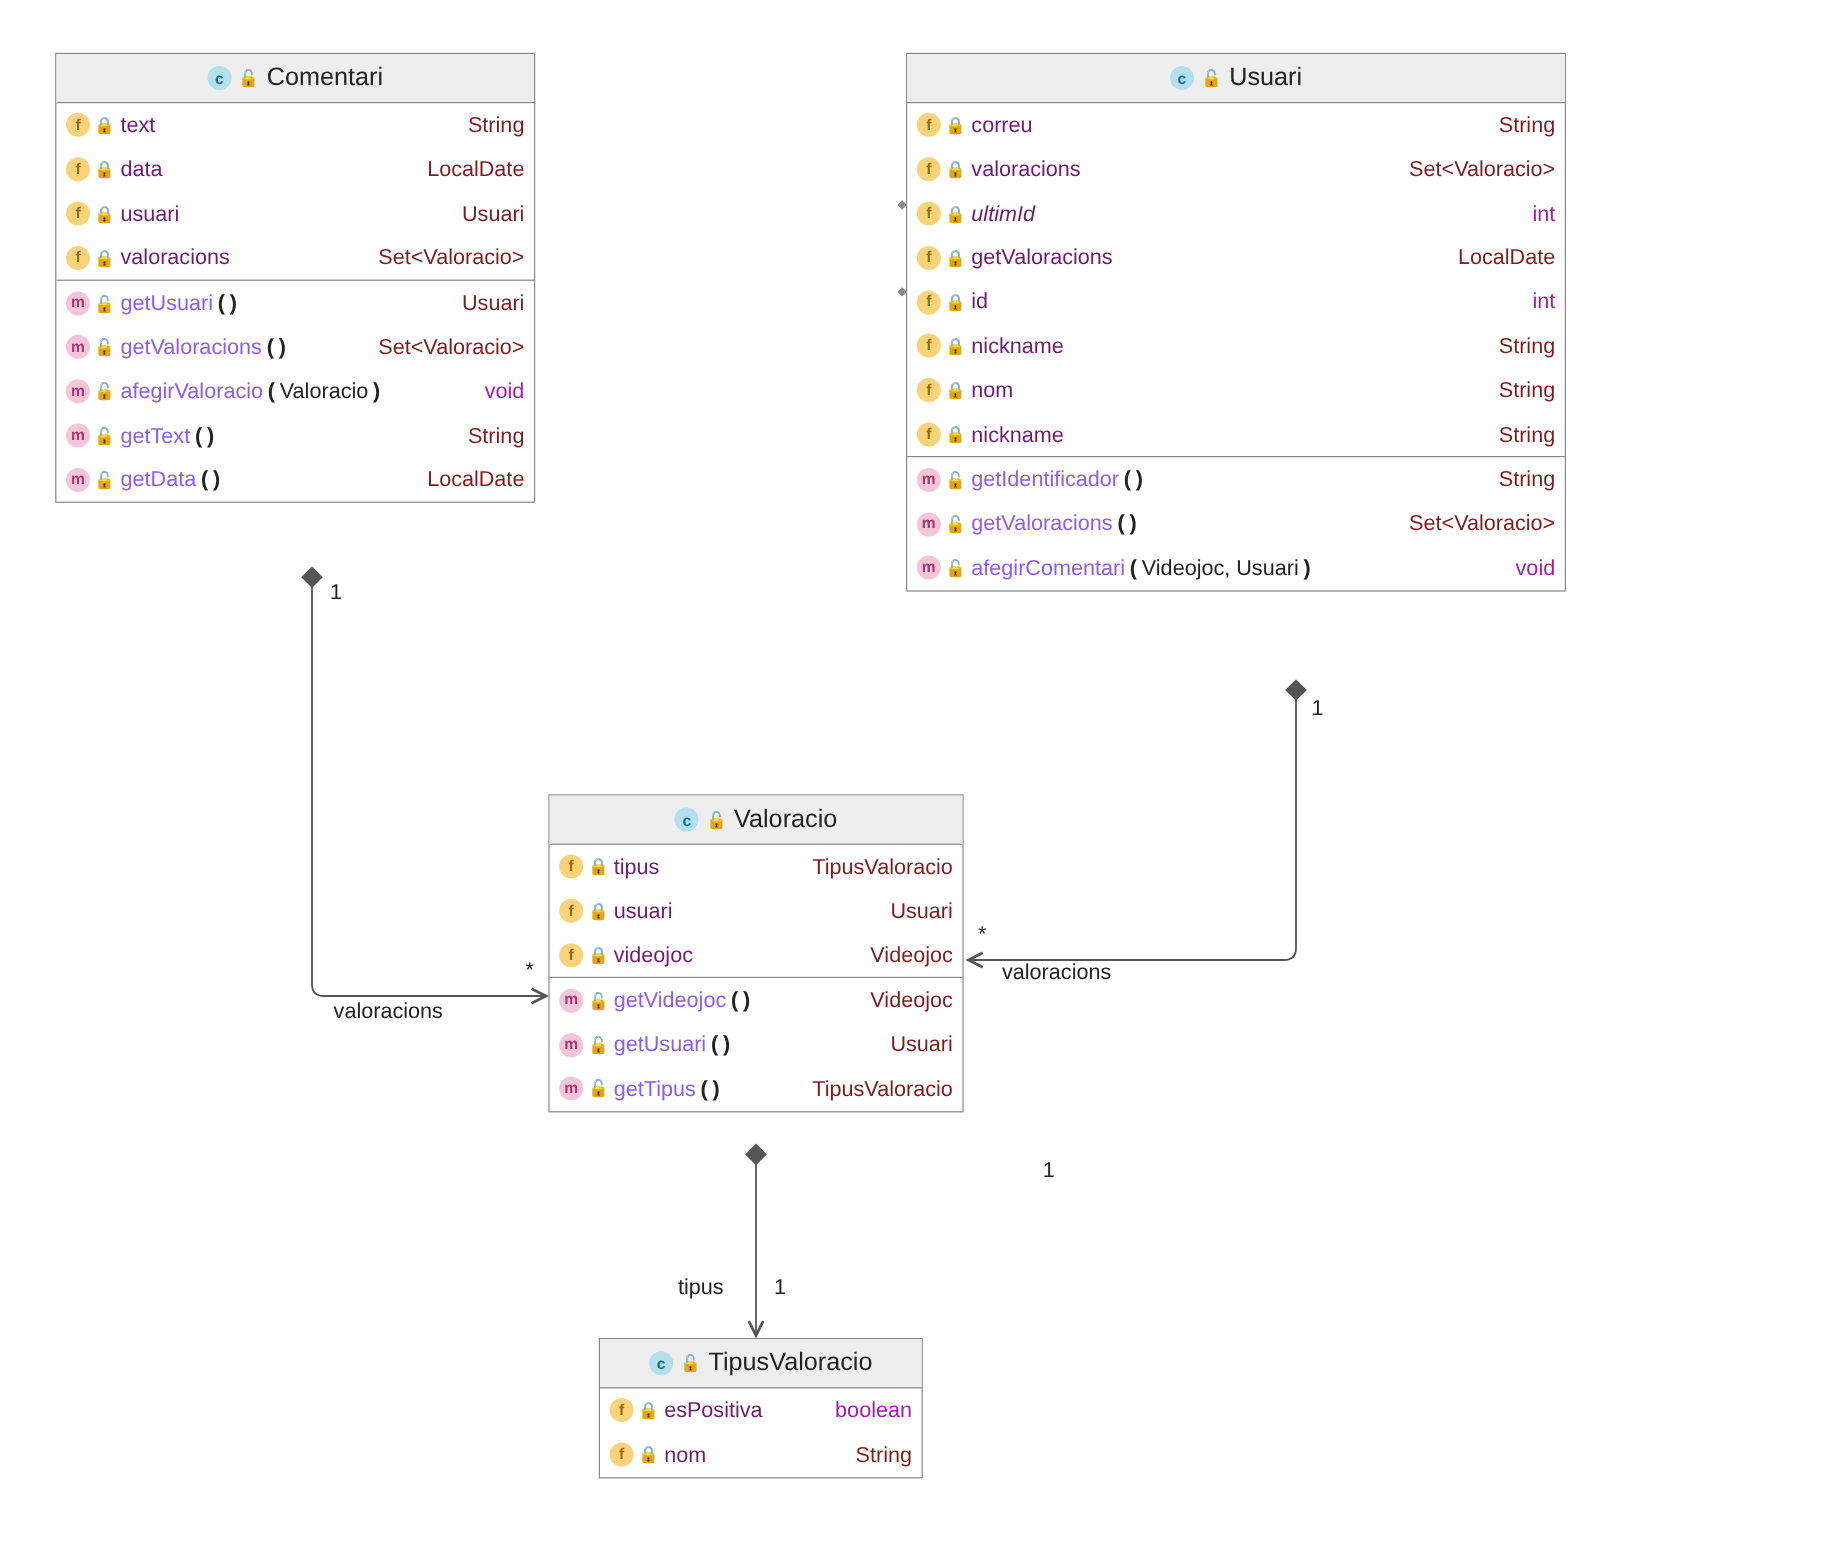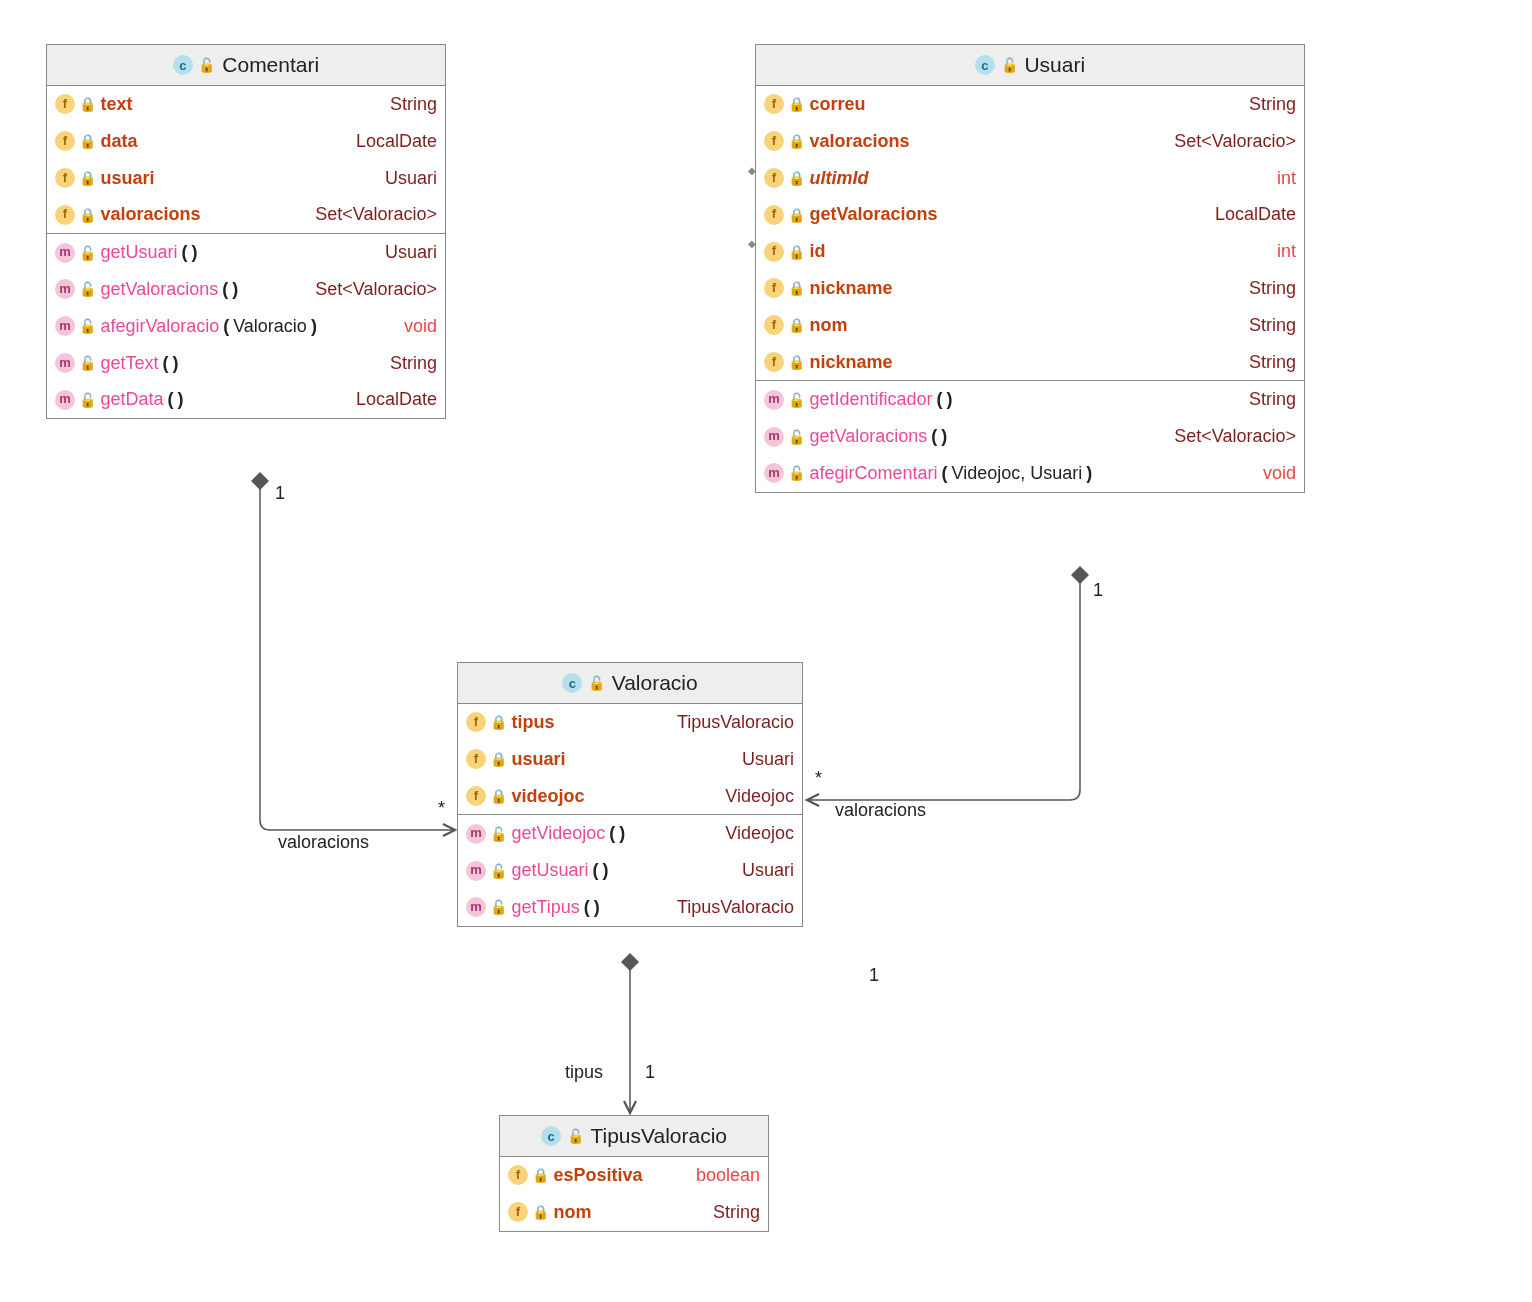--- a/index.html
+++ b/index.html
@@ -34,25 +34,25 @@
   }
   .uml-section:last-child { border-bottom: none; }
   .uml-row {
     display: flex;
     align-items: center;
     padding: 4px 8px;
     gap: 4px;
     line-height: 1.6;
   }
   .spacer { flex: 1; }
-  .field-name { color: #c2410c; font-weight: bold; }
+  .field-name { color: #701a75; }
   .field-name.italic { font-style: italic; }
-  .method-name { color: #ec4899; text-align: center; }
+  .method-name { color: #8b5cf6; text-align: center; }
   .type-text { color: #7f1d1d; }
-  .type-keyword { color: #ef4444; }
+  .type-keyword { color: #a21caf; }
   .paren { color: #222; font-weight: bold; }
   .icon-circle {
     display: inline-flex;
     width: 20px; height: 20px;
     border-radius: 50%;
     font-size: 13px;
     font-weight: bold;
     align-items: center;
     justify-content: center;
     flex-shrink: 0;

